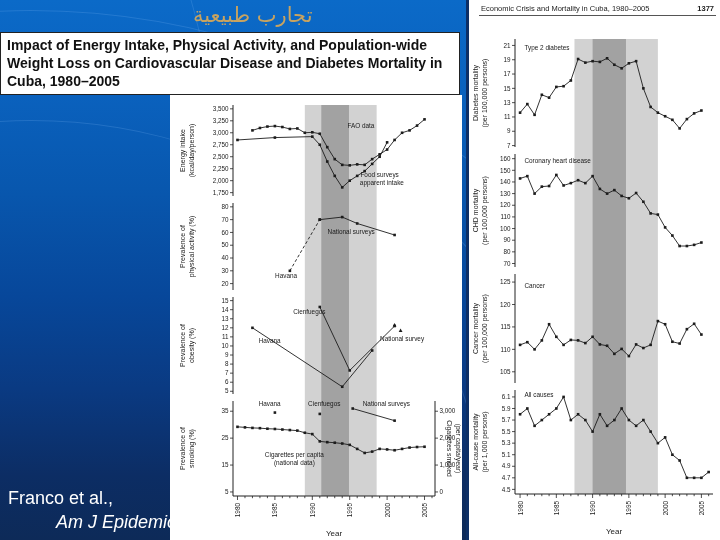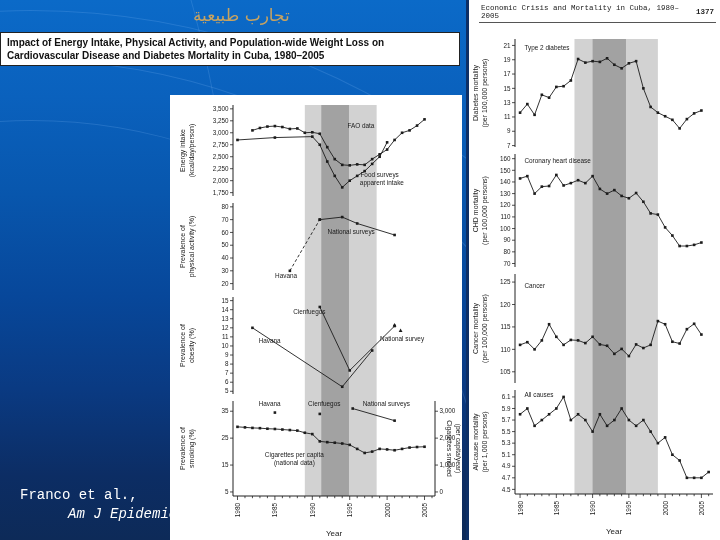--- a/index.html
+++ b/index.html
@@ -1,33 +1,33 @@
 <!DOCTYPE html>
 <html><head>
 <meta charset="utf-8">
 <style>
   html,body{margin:0;padding:0;background:#444;}
   body{font-family:"Liberation Sans","DejaVu Sans",sans-serif;}
   .slide{position:relative;width:720px;height:540px;overflow:hidden;
     background:linear-gradient(to bottom,#0b6ac8 0%,#0a61bd 18%,#0857ae 35%,#07479a 55%,#0a3a82 72%,#0c2d64 88%,#0d2a58 100%);}
   .arc{position:absolute;border:1px solid rgba(150,200,255,.18);border-radius:50%;z-index:0;}
   .arabic-title{position:absolute;left:193px;top:0px;z-index:2;font-family:"DejaVu Sans",sans-serif;
-    font-size:17px;color:#c8a360;line-height:30px;}
+    font-size:21px;color:#c8a360;line-height:30px;}
   .title-box{position:absolute;left:0;top:32px;width:446px;z-index:2;background:#fff;
-    border:1px solid #222;padding:3px 6px;font-weight:bold;font-size:10px;line-height:1.3;color:#111;}
+    border:1px solid #222;padding:3px 6px;font-weight:bold;font-size:14px;line-height:1.3;color:#111;}
   .figure-panel{position:absolute;background:#fff;z-index:2;}
   #left-fig{left:170px;top:95px;width:292px;height:445px;}
   .journal-page{position:absolute;left:466px;top:0;width:254px;height:540px;background:#fff;z-index:2;
     border-left:3px solid #0d2f66;box-sizing:border-box;}
-  .page-header{display:flex;justify-content:space-between;align-items:center;
-    padding:4px 6px 0 12px;font-size:7.5px;color:#222;font-family:Liberation Mono, monospace;}
+  .page-header{display:flex;justify-content:space-between;align-items:flex-start;
+    padding:4px 6px 0 12px;font-size:7.5px;color:#222;}
   .page-header .pagenum{font-weight:bold;margin-left:7px;}
   .header-rule{border-bottom:1px solid #555;margin:2px 4px 0 10px;}
   #right-fig{left:0px;top:30px;width:251px;height:510px;position:absolute;background:#fff;}
-  .citation{position:absolute;left:20px;top:486px;z-index:3;color:#fff;font-size:14px;line-height:1.35;font-family:Liberation Mono, monospace;}
+  .citation{position:absolute;left:8px;top:486px;z-index:3;color:#fff;font-size:18px;line-height:1.35;}
   .citation .it{font-style:italic;margin-left:48px;}
   svg{display:block;}
 </style>
 </head>
 <body>
 
 <div class="slide">
   <div class="arc" style="width:900px;height:760px;left:-420px;top:120px;"></div>
   <div class="arc" style="width:1100px;height:960px;left:-520px;top:60px;"></div>
   <div class="arc" style="width:1300px;height:1150px;left:-620px;top:10px;"></div>

